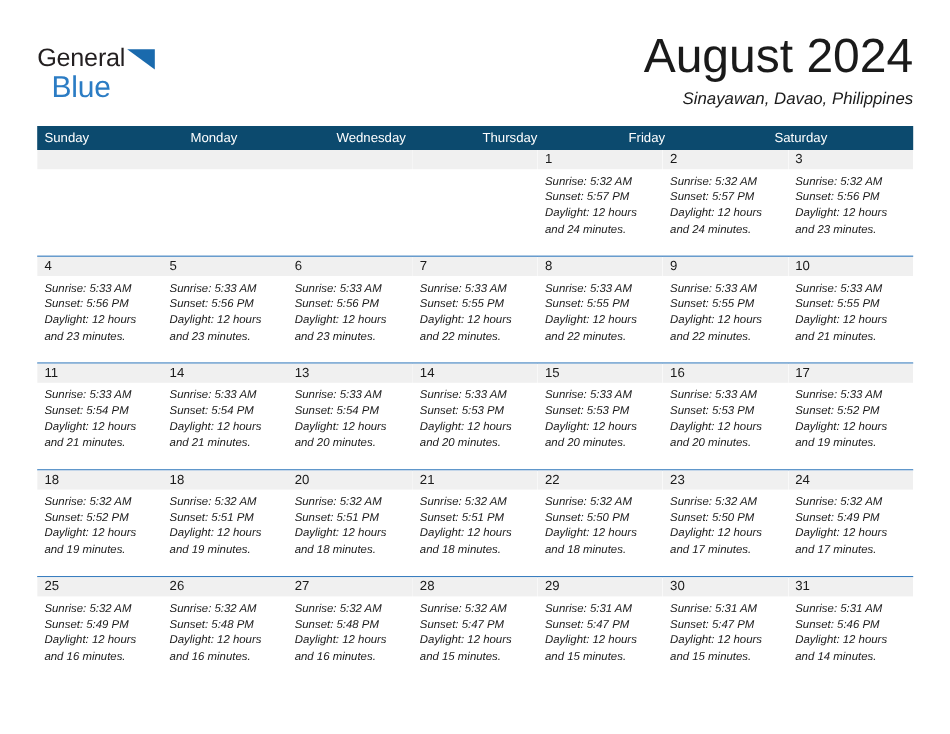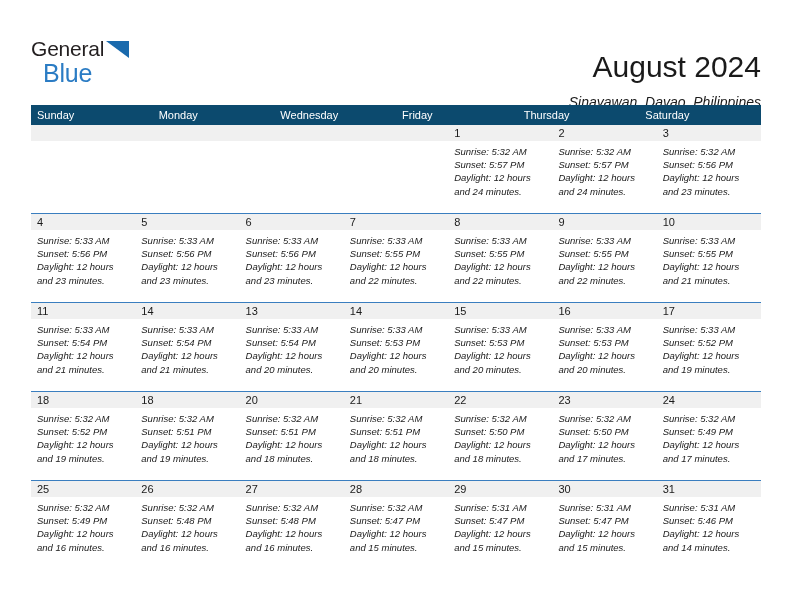--- a/index.html
+++ b/index.html
@@ -63,26 +63,25 @@
     letter-spacing: -0.2px;
   }
 
   .title-block {
     position: absolute;
     right: 0;
     top: 0;
     text-align: right;
   }
   .title {
-    font-size: 30px;
+    font-size: 40px;
     line-height: 38px;
     color: #1a1a1a;
     font-weight: normal;
     white-space: nowrap;
-    margin-top: 20px;
   }
   .subtitle {
     font-size: 14px;
     line-height: 20px;
     color: #1a1a1a;
     margin-top: 6px;
     white-space: nowrap;
     font-style: italic;
   }
 
@@ -171,22 +170,22 @@
       <div class="subtitle">Sinayawan, Davao, Philippines</div>
     </div>
 
   </div>
 
   <div class="calendar">
     <div class="weekday-header">
         <div class="weekday">Sunday</div>
         <div class="weekday">Monday</div>
         <div class="weekday">Wednesday</div>
+        <div class="weekday">Thursday</div>
         <div class="weekday">Friday</div>
-        <div class="weekday">Thursday</div>
         <div class="weekday">Saturday</div>
       </div>
     <div id="weeks-container">
         <div class="week">
           <div class="week-inner">
             <div class="day-cell empty">
               <div class="day-number-band"></div>
             </div>
             <div class="day-cell empty">
               <div class="day-number-band"></div>

